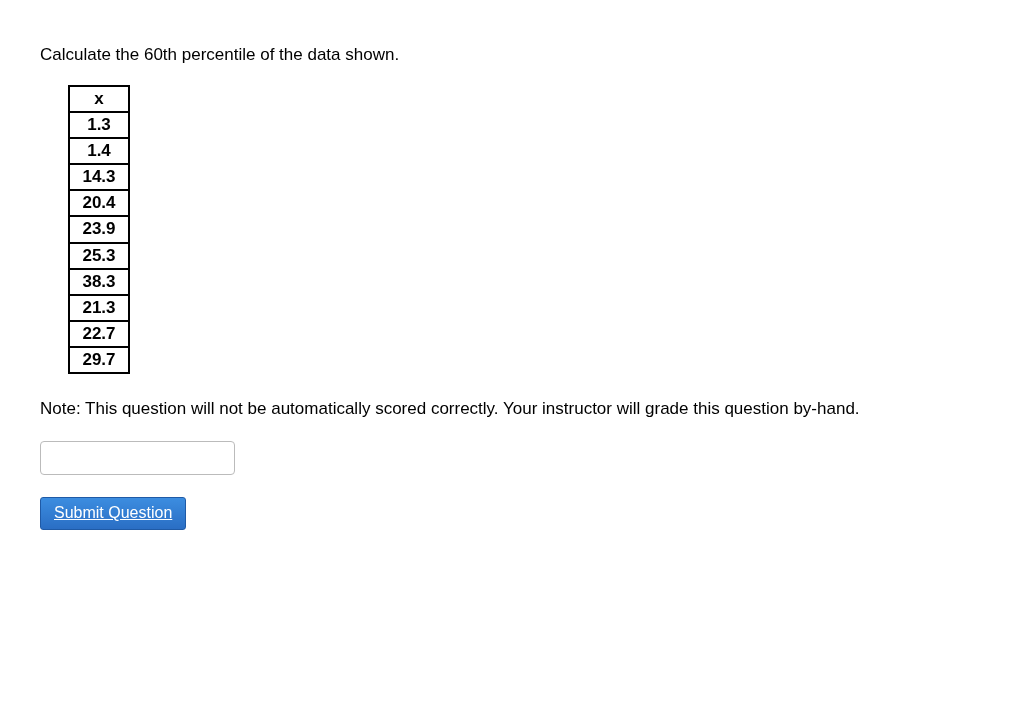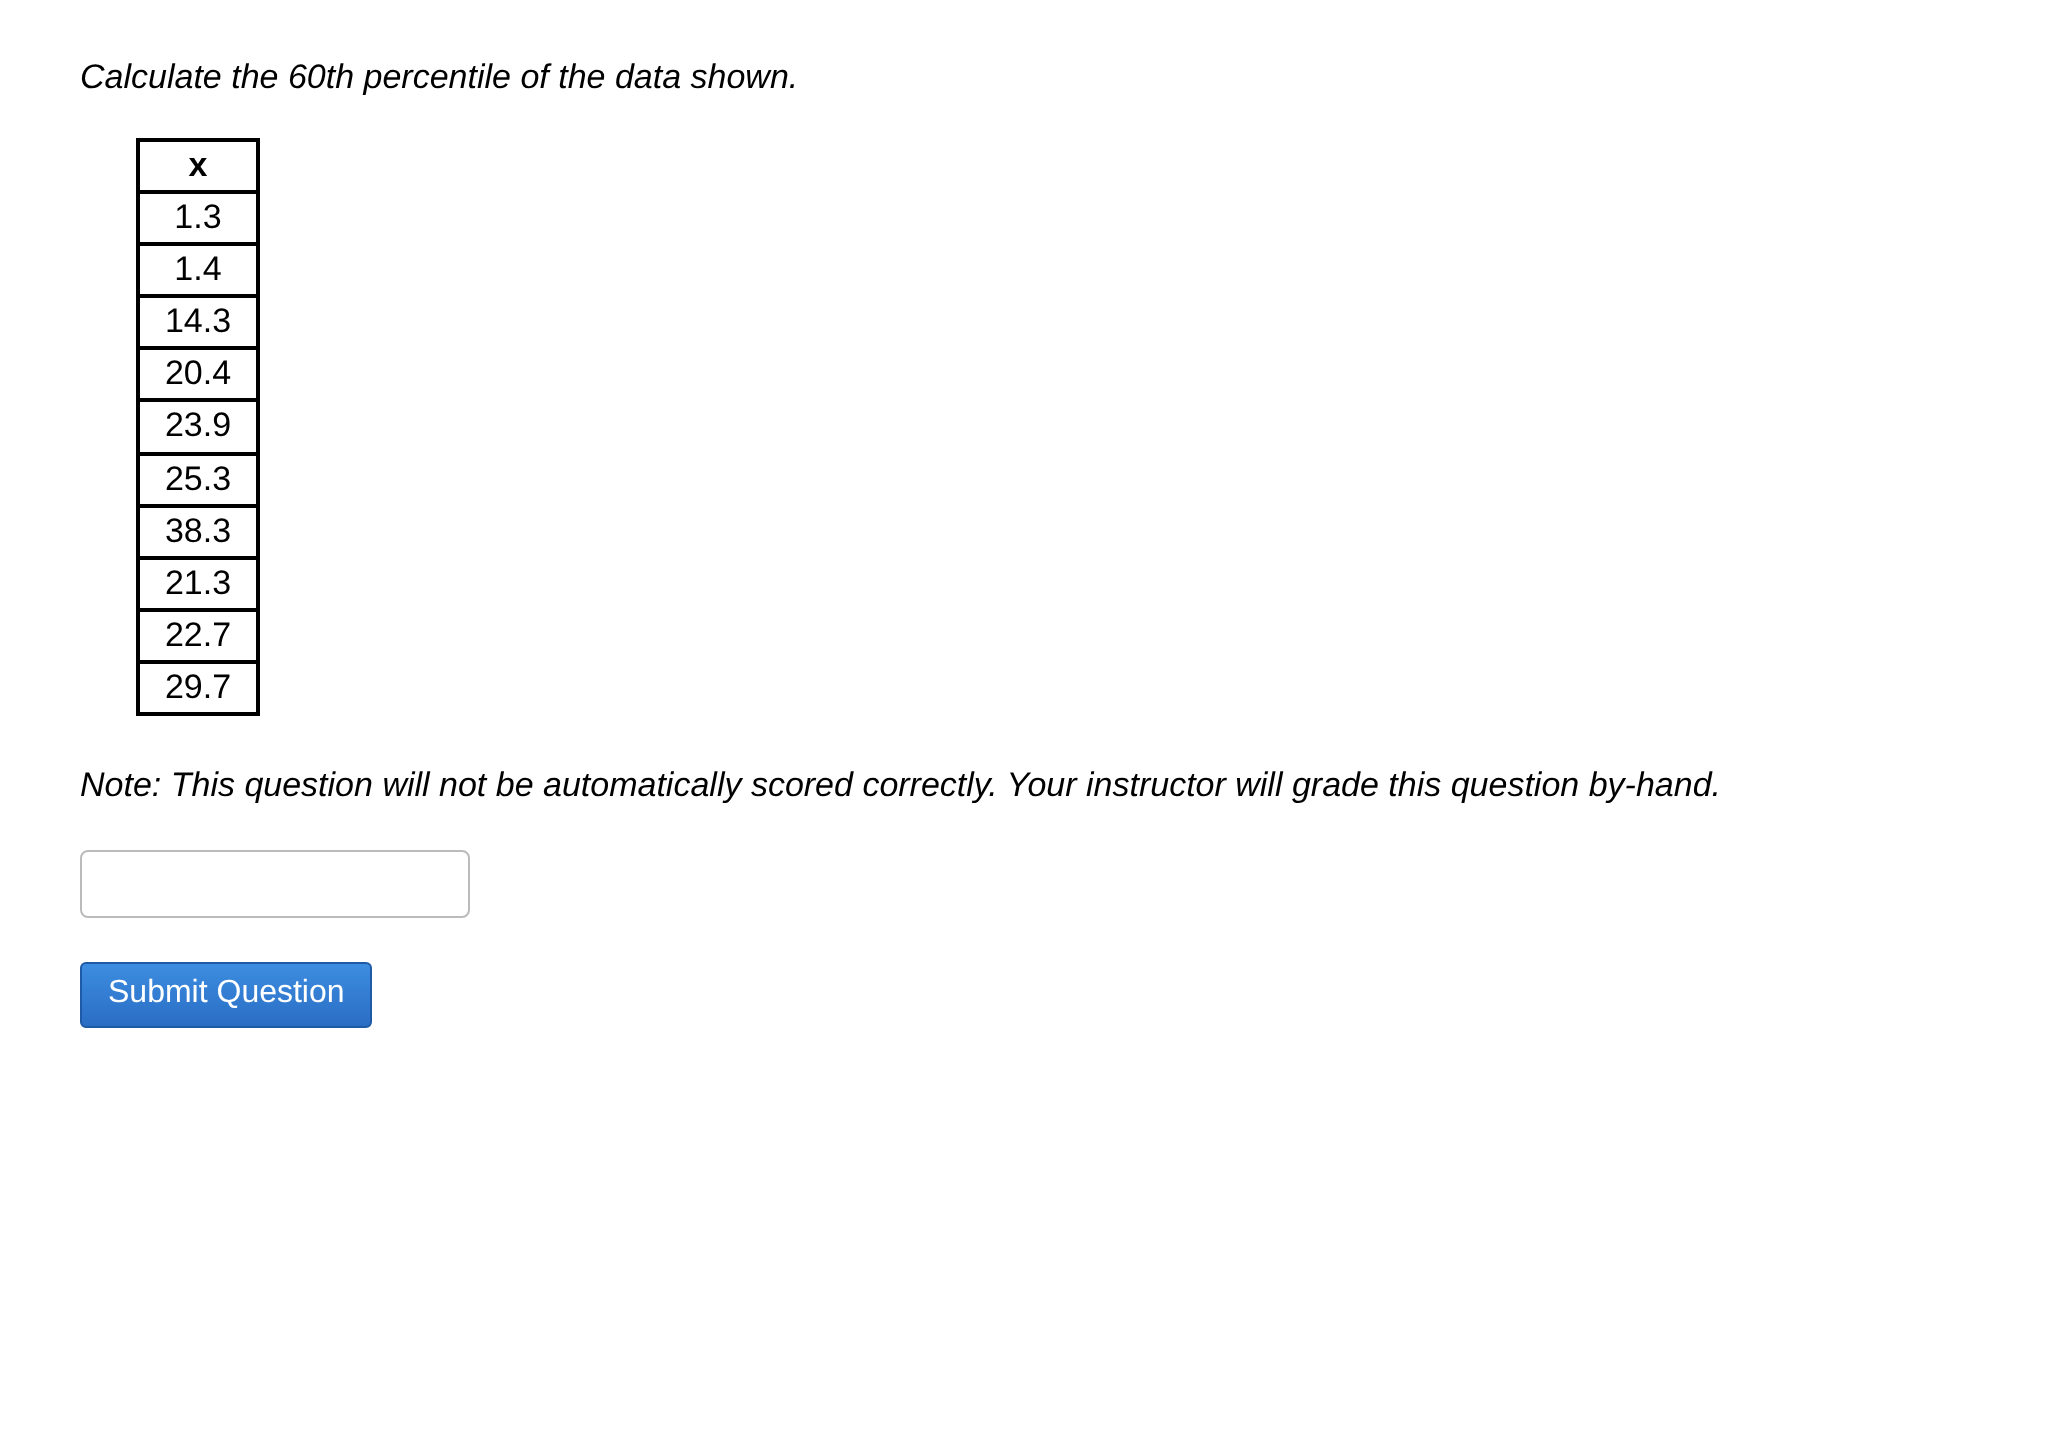--- a/index.html
+++ b/index.html
@@ -6,37 +6,36 @@
     font-family: "Trebuchet MS", "Lucida Grande", Verdana, sans-serif;
     font-size: 17px;
     color: #000;
     margin: 0;
     padding: 28px 40px;
     background: #fff;
     width: 1024px;
     box-sizing: border-box;
   }
   .question-text p {
-    margin: 0 0 18px 0;
+    margin: 16px 0 18px 0;
     line-height: 1.35;
-    font-style: italic;
   }
   .data-table {
     border-collapse: collapse;
     margin: 4px 0 24px 28px;
   }
   .data-table th,
   .data-table td {
     border: 2px solid #000;
     text-align: center;
     font-size: 17px;
     padding: 1px 0;
     width: 58px;
     line-height: 1.3;
-    font-weight: normal;
+    font-weight: bold;
   }
   .data-table th {
     font-weight: bold;
   }
   .answer-input {
     box-sizing: border-box;
     width: 195px;
     height: 34px;
     border: 1px solid #bbb;
     border-radius: 4px;
@@ -49,20 +48,21 @@
     display: inline-block;
     background: #2a7ad2;
     background: linear-gradient(#3c8de0, #2a6ec4);
     color: #fff;
     border: 1px solid #1f5aa6;
     border-radius: 3px;
     padding: 6px 13px 7px 13px;
     font-family: inherit;
     font-size: 16px;
     cursor: pointer;
+    text-decoration: underline;
   }
 </style>
 </head>
 <body>
 
 
 
 <div class="question-text">
   <p>Calculate the 60th percentile of the data shown.</p>
 </div>

